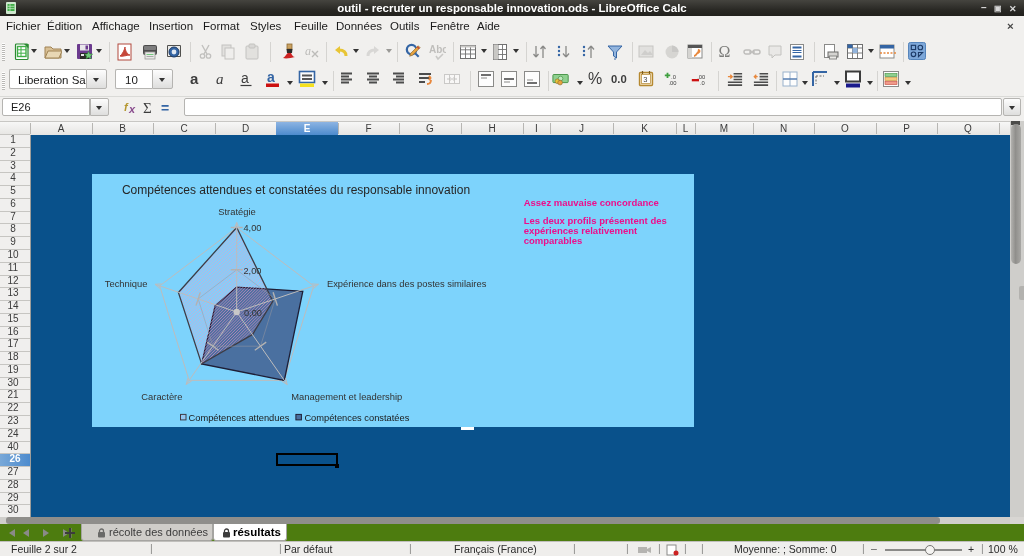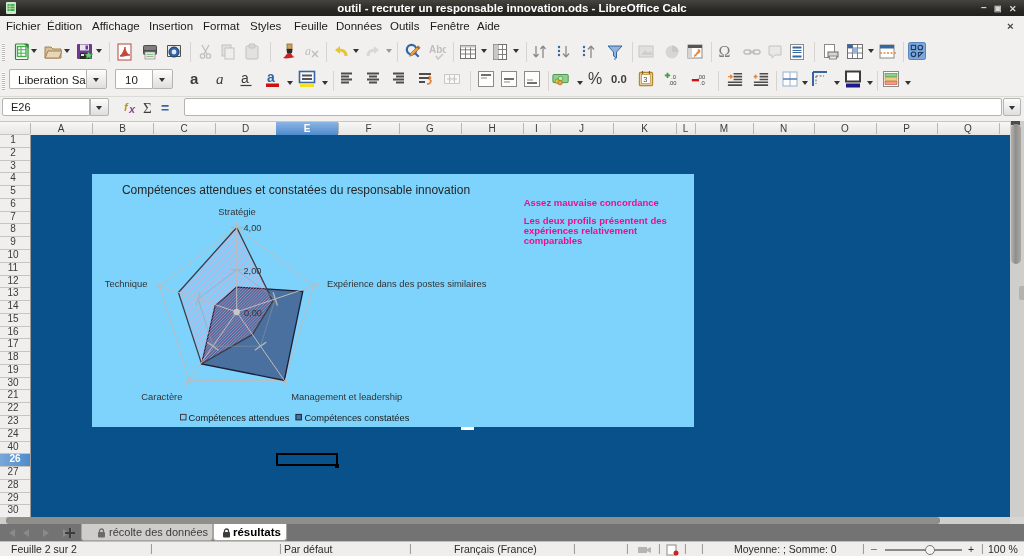--- a/index.html
+++ b/index.html
@@ -31,21 +31,21 @@
   .chb{position:absolute;top:1px;width:1px;height:11px;background:#b7b6b3;}
   
   #grid{left:0;top:135px;width:1010px;height:382px;background:#09518b;}
   #rowhdr{left:0;top:135px;width:30px;height:382px;background:#f0efee;border-right:1px solid #9e9d9a;}
   .rhl{position:absolute;width:30px;text-align:center;font-size:10px;color:#3b3b3b;}
   .rhb{position:absolute;left:0;width:30px;height:1px;background:#c6c5c2;}
   
   #vscroll{left:1010px;top:121px;width:14px;height:396px;background:#cfcecb;}
   #hscroll{left:0;top:517px;width:1024px;height:7px;background:#cfcecb;}
   
-  #tabbar{left:0;top:524px;width:1024px;height:17px;background:#737373;}
+  #tabbar{left:0;top:524px;width:1024px;height:17px;background:#4d7c0f;}
   
   #statusbar{left:0;top:541px;width:1024px;height:15px;background:#efeeec;border-top:1px solid #c0bfbc;
     font-size:10.5px;color:#2b2b2b;}
 </style>
 </head>
 <body>
 <div id="app">
   <div id="titlebar" class="abs">outil - recruter un responsable innovation.ods - LibreOffice Calc
     <svg class="abs" style="left:5px;top:2px" width="12" height="12" viewBox="0 0 12 12">
         <rect x="1" y="0" width="10" height="12" rx="1" fill="#cfe8cf"></rect>

